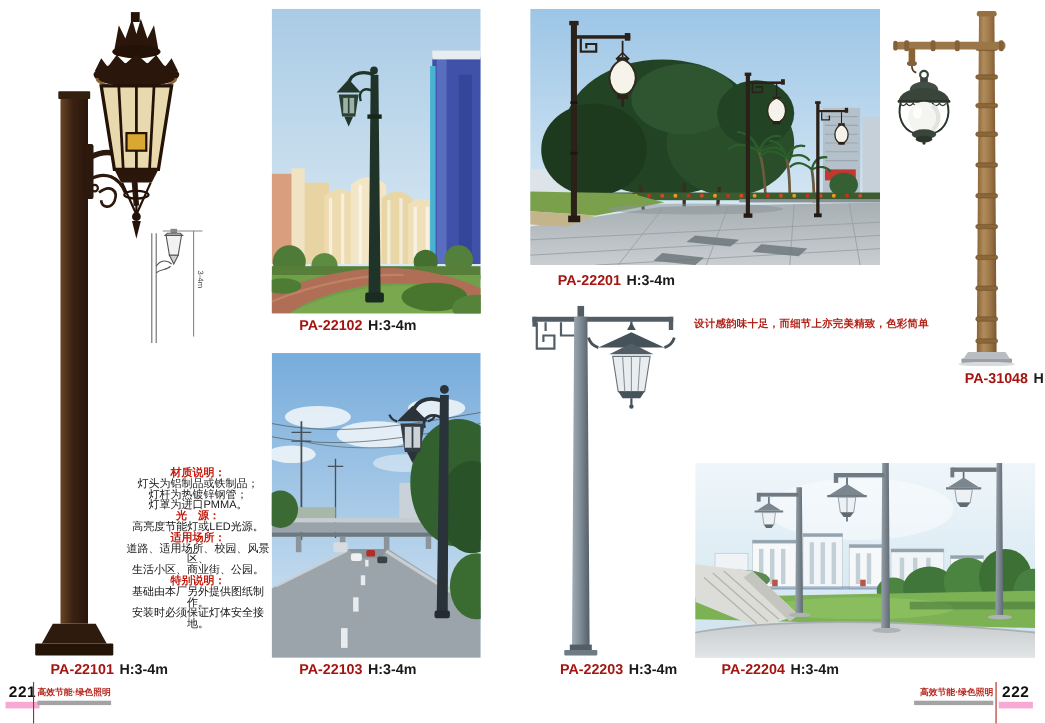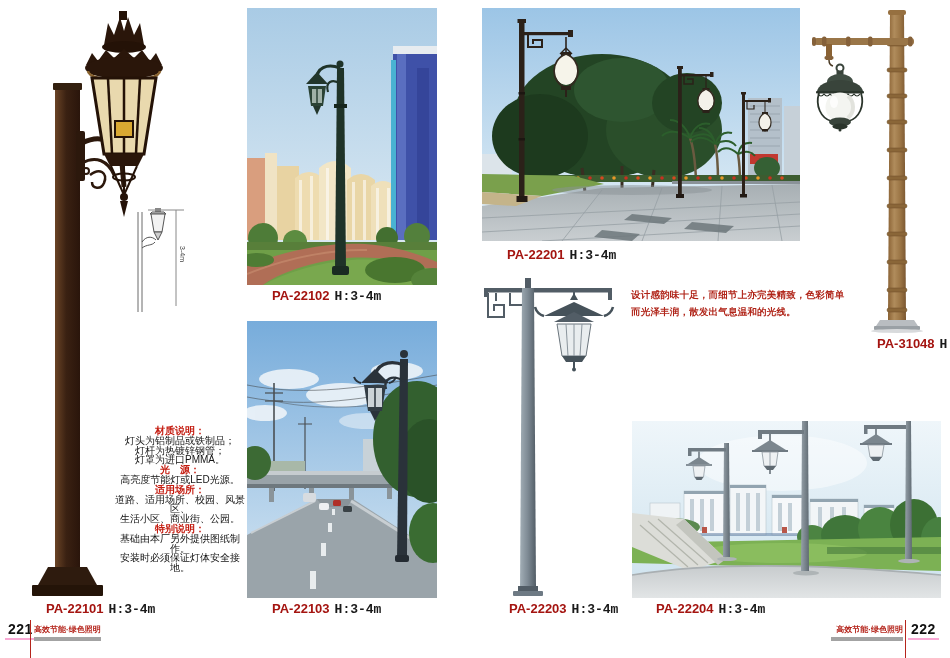--- a/index.html
+++ b/index.html
@@ -1,27 +1,27 @@
 <!DOCTYPE html>
 <html><head>
 <meta charset="utf-8">
 <style>
   html,body{margin:0;padding:0;background:#9a9a9a;}
   #page{position:relative;width:950px;height:658px;background:#ffffff;overflow:hidden;
         font-family:"Liberation Sans",sans-serif;}
   .abs{position:absolute;}
   .label{position:absolute;font-size:13px;font-weight:bold;white-space:nowrap;color:#1a1a1a;}
   .label .code{color:#a41410;padding-left:24px;}
-  .label .ht{margin-left:5px;color:#1a1a1a;font-family:Liberation Mono, monospace;}
+  .label .ht{margin-left:5px;color:#1a1a1a;}
   .spec{position:absolute;left:112px;top:426px;width:136px;font-size:10px;line-height:9.8px;color:#141414;text-align:center;}
   .spec .sh{color:#c41c10;font-weight:bold;}
   .desc{position:absolute;left:631px;top:287px;width:232px;font-size:9.5px;line-height:16.5px;
         color:#b02418;font-weight:600;letter-spacing:.2px;}
   .pgnum{position:absolute;top:621px;font-size:14px;font-weight:bold;color:#111;
-         border-bottom:2px solid #f9a8d4;padding:0 3px 1px 3px;letter-spacing:.5px;}
+         border-bottom:6px solid #f9a8d4;padding:0 3px 1px 3px;letter-spacing:.5px;}
   .vrule{position:absolute;top:620px;width:1px;height:38px;background:#b5251c;}
   .slogan{position:absolute;top:624px;font-size:8px;font-weight:bold;color:#b5251c;
           border-bottom:4px solid #a3a3a3;padding-bottom:2px;white-space:nowrap;}
 </style>
 </head>
 <body>
 
 <div id="page">
 
   <svg class="abs" style="left:18px;top:5px" width="162" height="600" viewBox="0 0 162 600">
@@ -375,21 +375,20 @@
       <rect x="280" y="104" width="6" height="2.5" fill="#2b2119"></rect>
       <ellipse cx="283" cy="114" rx="6" ry="8" fill="#f4f2ea"></ellipse>
       <path d="M283,105 C275,109 275,120 283,123 M283,105 C291,109 291,120 283,123" stroke="#332a20" stroke-width="1.2" fill="none"></path>
       <rect x="280" y="121" width="6" height="2.5" fill="#2b2119"></rect>
       <rect x="258" y="186" width="7" height="3.5" fill="#221a14"></rect>
     </g>
   </svg>
 
   <div class="desc">
     <div>设计感韵味十足，而细节上亦完美精致，色彩简单</div>
-    <div>而光泽丰润，散发出气息温和的光线。</div>
   </div>
 
   <svg class="abs" style="left:478px;top:278px" width="165" height="320" viewBox="0 0 165 320">
     <defs>
       <linearGradient id="gGreyF" x1="0" y1="0" x2="1" y2="0">
         <stop offset="0" stop-color="#a2aeb6"></stop>
           <stop offset="0.5" stop-color="#7d8993"></stop>
           <stop offset="1" stop-color="#525d66"></stop>
       </linearGradient>
     </defs>

